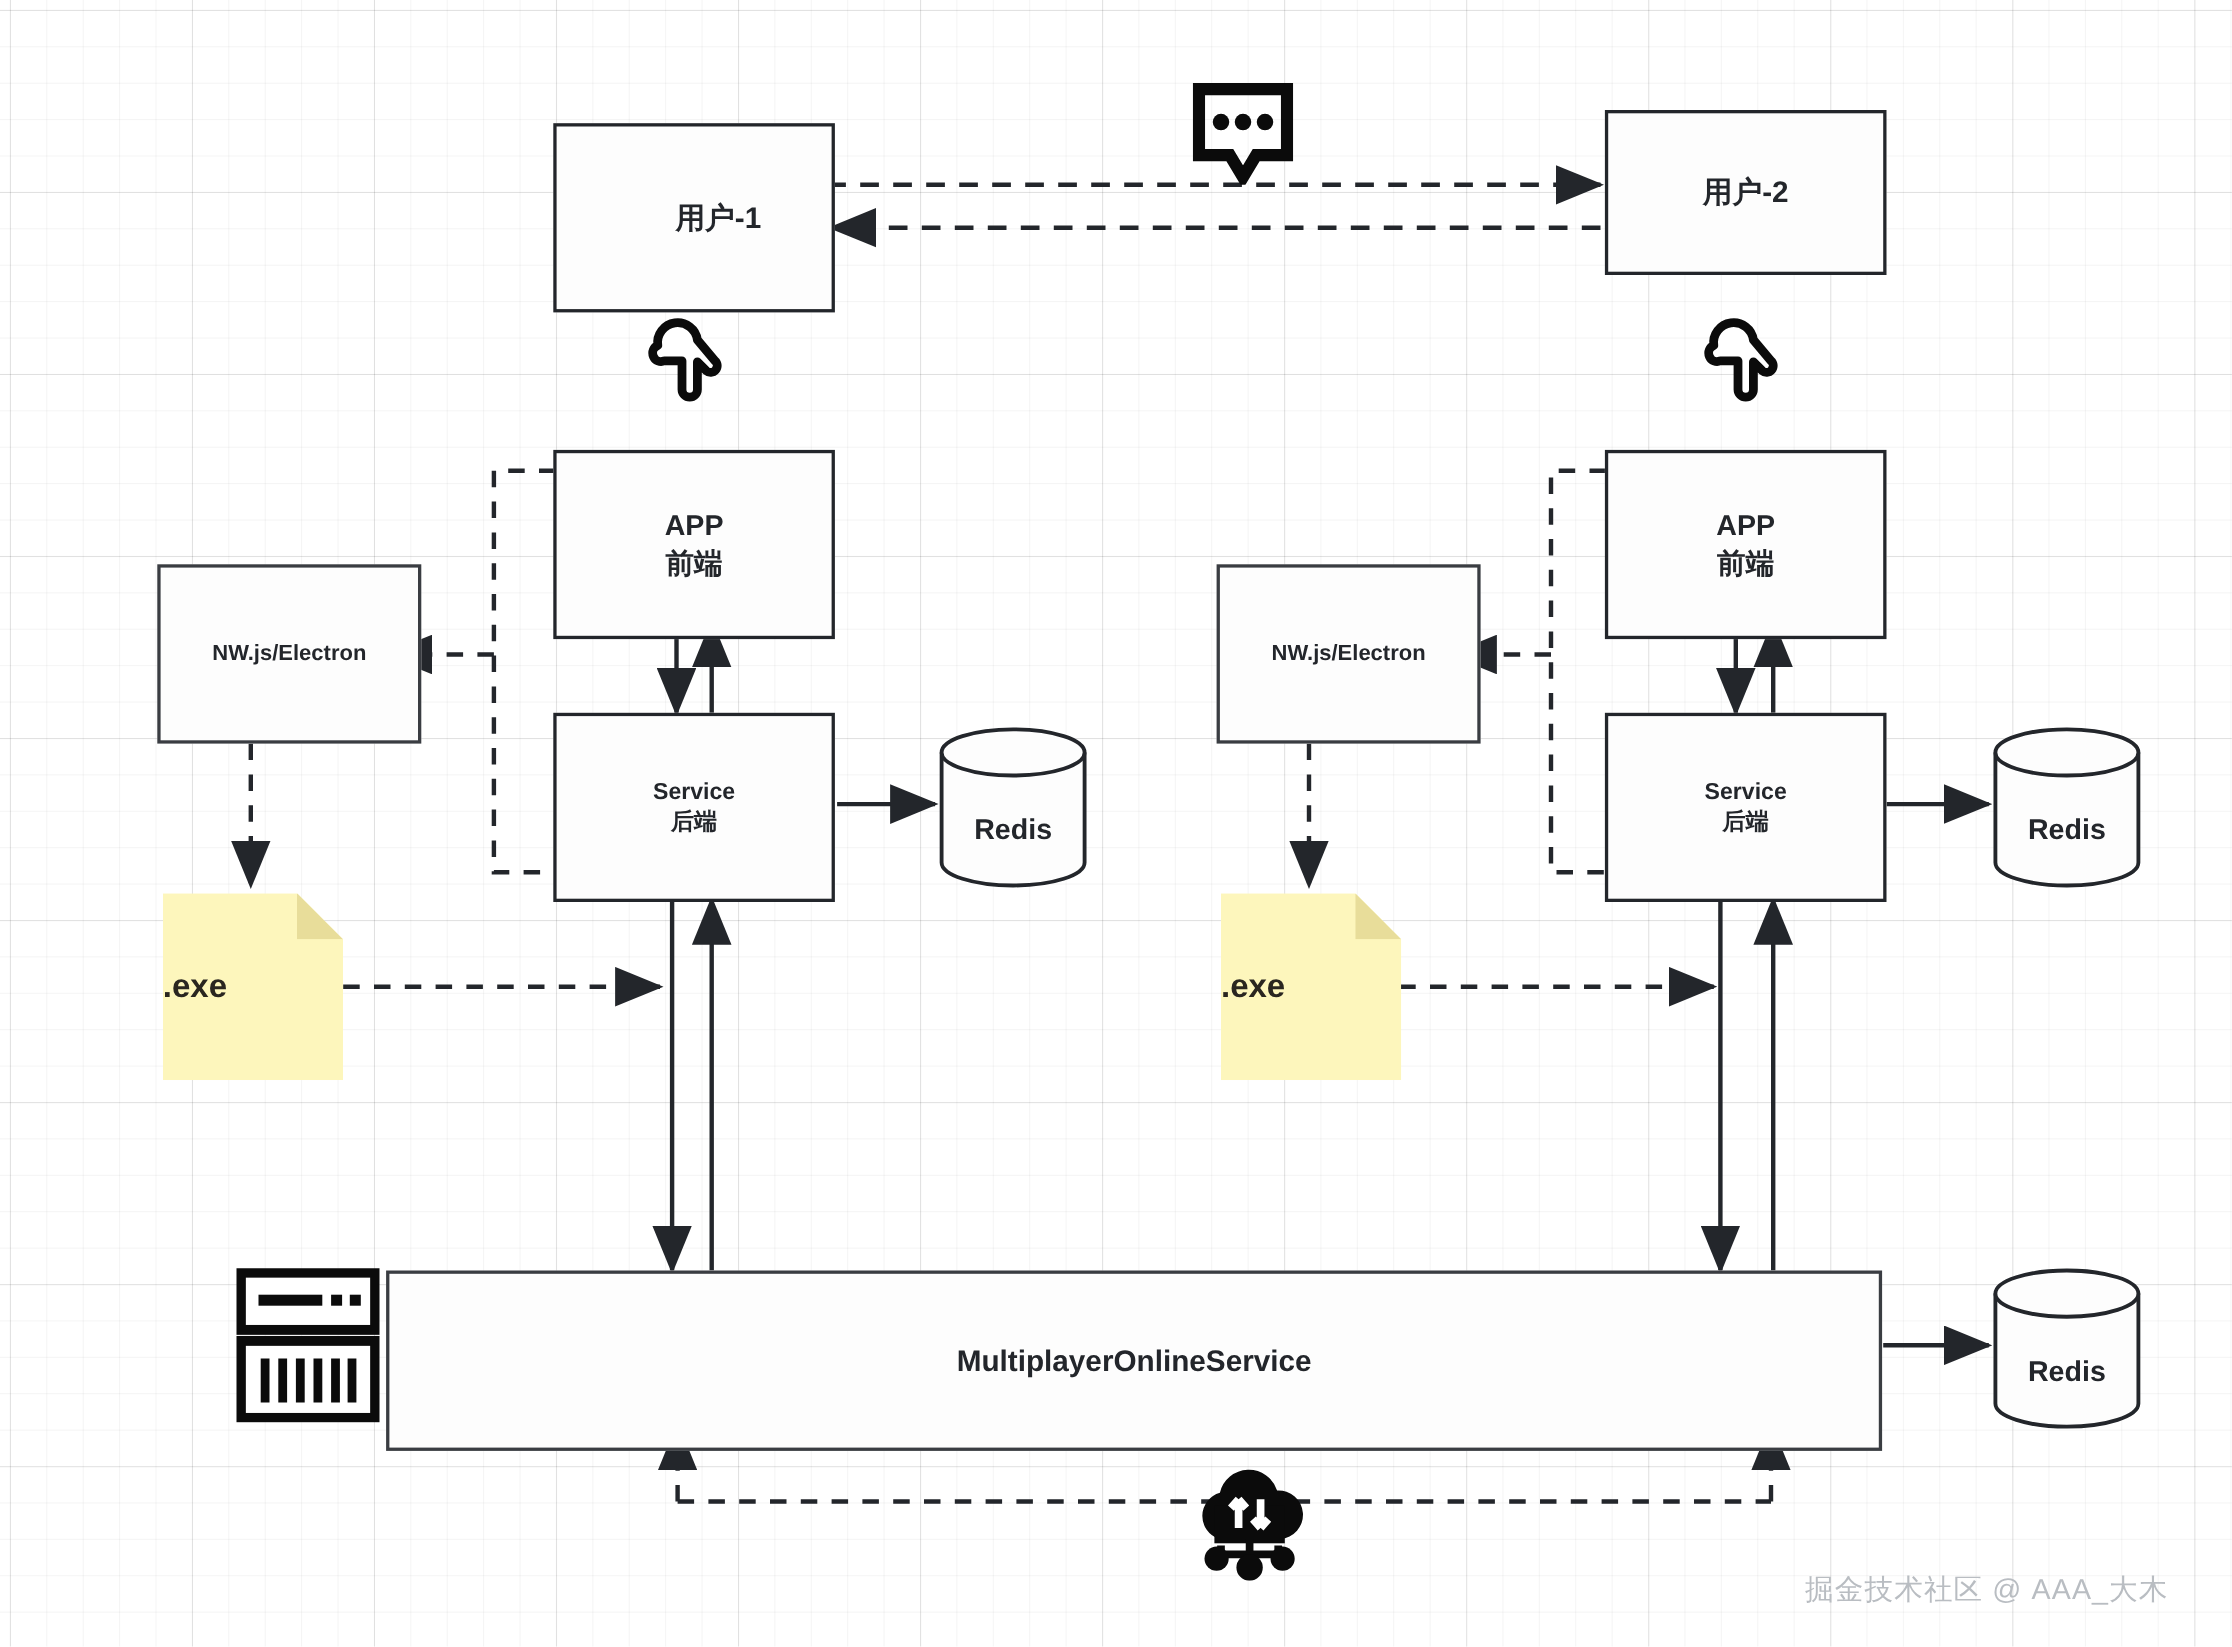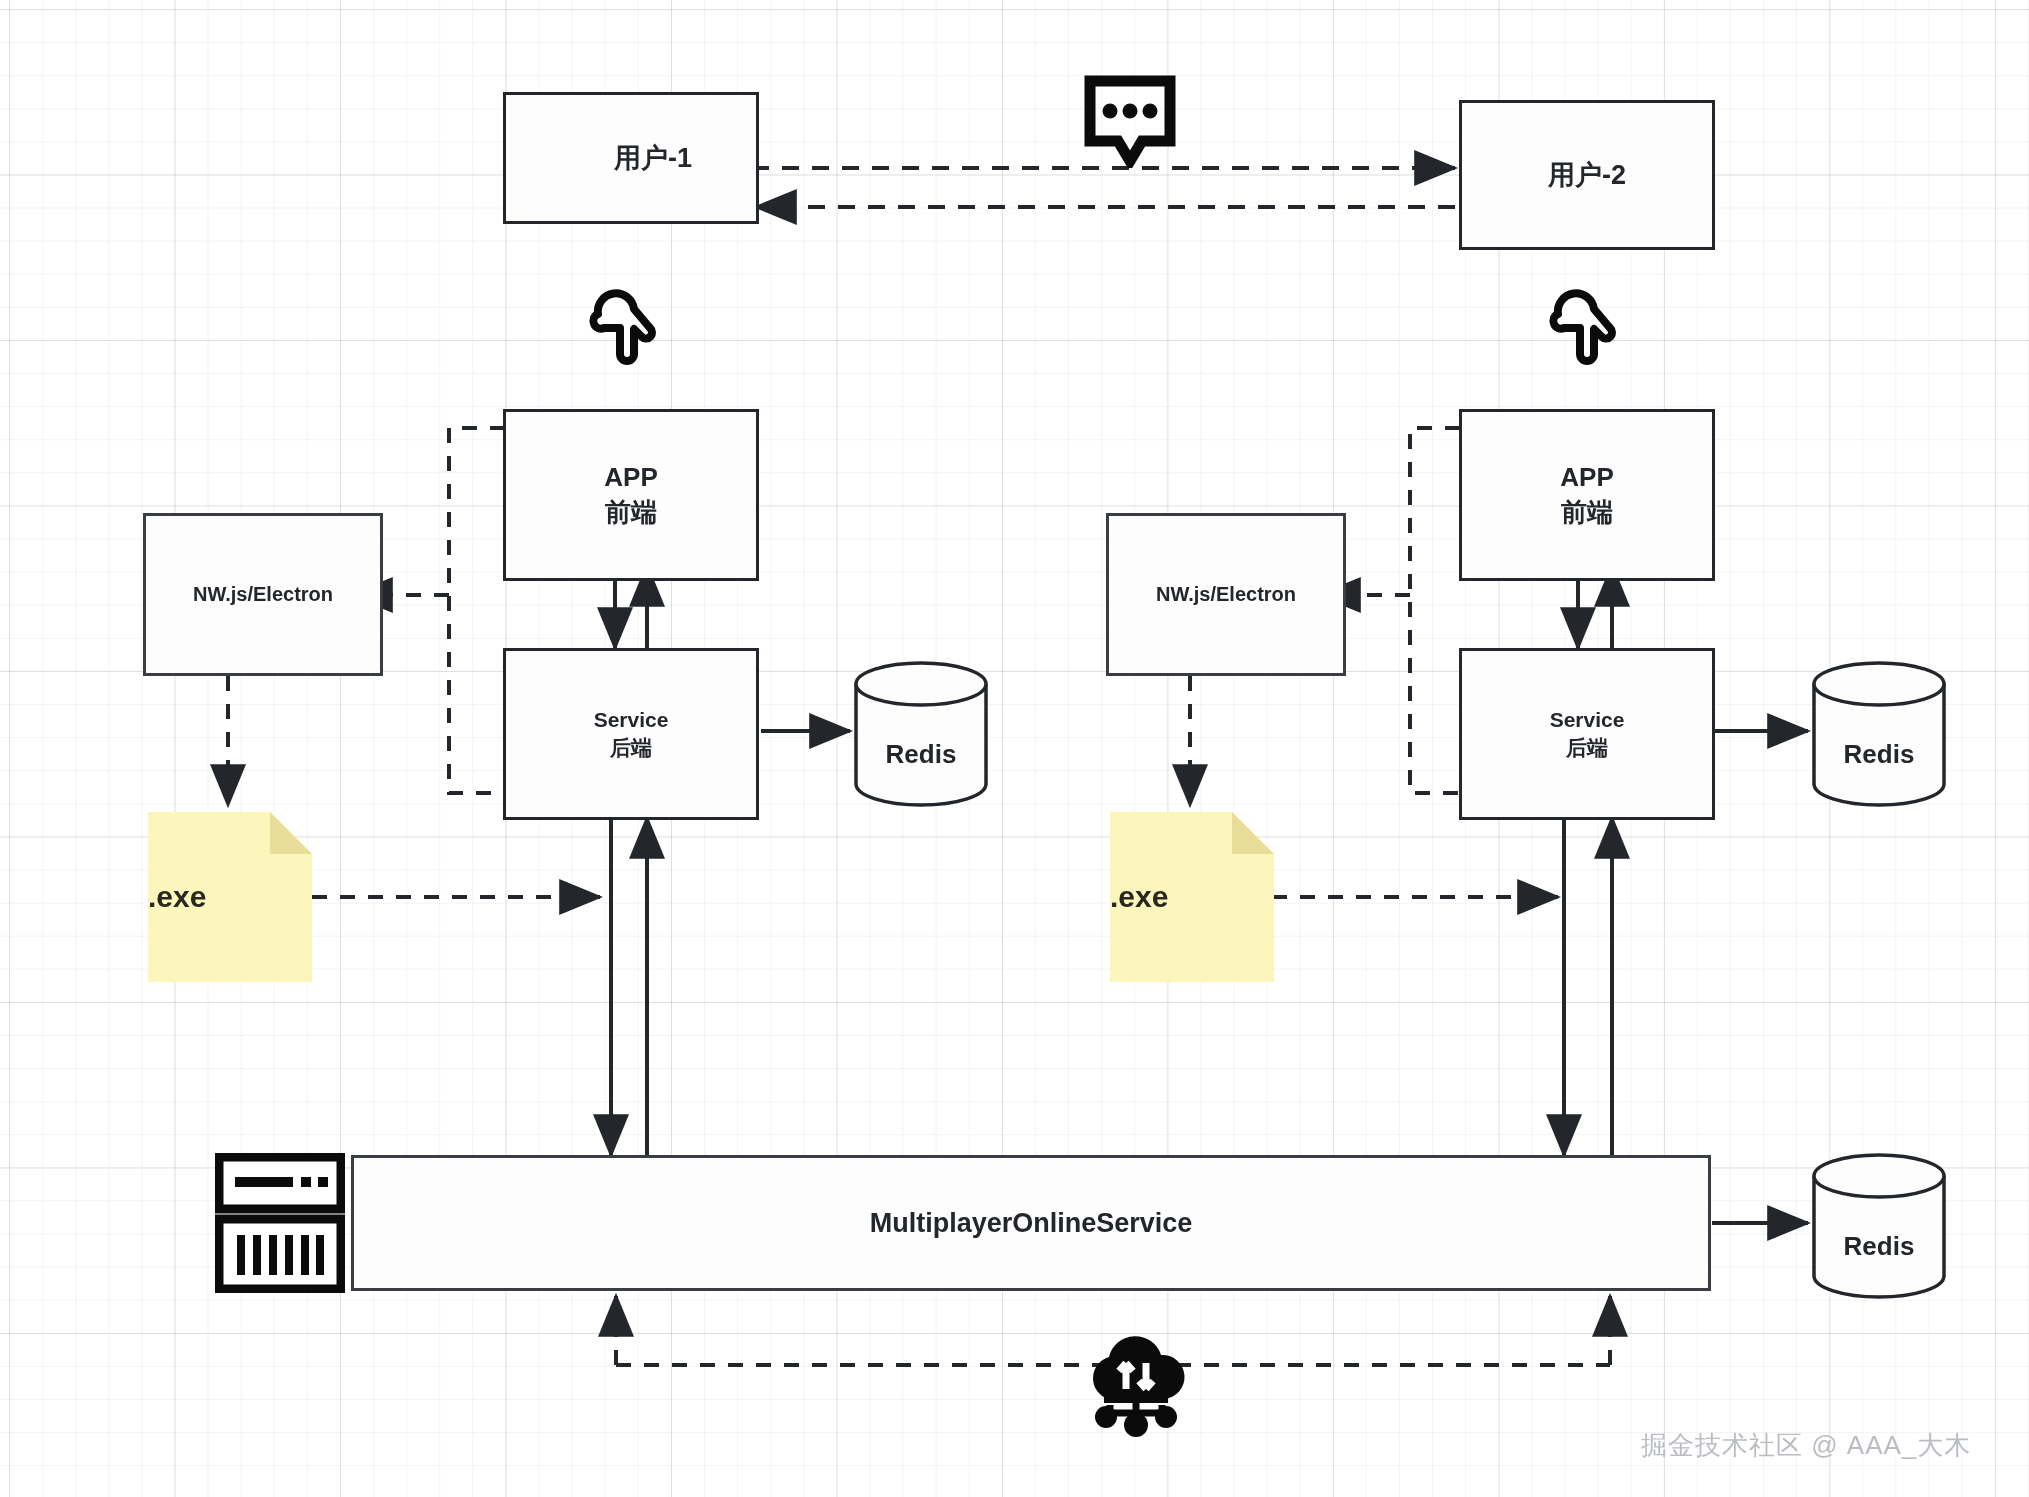--- a/index.html
+++ b/index.html
@@ -147,21 +147,21 @@
 
       <line x1="1712" y1="1223" x2="1808" y2="1223" marker-end="url(#arw)"></line>
 
       <path d="M 616 1365 L 616 1296" stroke-dasharray="15 13" marker-end="url(#arw)"></path>
       <path d="M 616 1365 L 1610 1365" stroke-dasharray="15 13"></path>
       <path d="M 1610 1365 L 1610 1296" stroke-dasharray="15 13" marker-end="url(#arw)"></path>
 
     </g>
   </svg>
 
-  <div class="node n-user" style="left:503px; top:92px; width:256px; height:132px;padding-left:44px;">
+  <div class="node n-user" style="left:503px; top:112px; width:256px; height:172px;padding-left:44px;">
     <span class="lbl">用户-1</span>
   </div>
 
   <div class="node n-user" style="left:1459px; top:100px; width:256px; height:150px;">
     <span class="lbl">用户-2</span>
   </div>
 
   <div class="node n-app" style="left:503px; top:392px; width:256px; height:172px;">
     <span class="lbl">APP
 前端</span>
@@ -183,21 +183,21 @@
   </div>
 
   <div class="node n-elec" style="left:107px; top:513px; width:240px; height:163px;">
     <span class="lbl">NW.js/Electron</span>
   </div>
 
   <div class="node n-elec" style="left:1070px; top:513px; width:240px; height:163px;">
     <span class="lbl">NW.js/Electron</span>
   </div>
 
-  <div class="node n-bar" style="left:351px; top:1155px; width:1360px; height:136px;">
+  <div class="node n-bar" style="left:351px; top:1155px; width:1360px; height:164px;">
     <span class="lbl">MultiplayerOnlineService</span>
   </div>
 
   <div class="note" style="left:148px; top:812px; width:164px; height:170px;">
     <span class="paper"></span>
     <span class="fold"></span>
     <span class="lbl">.exe</span>
   </div>
 
   <div class="note" style="left:1110px; top:812px; width:164px; height:170px;">

